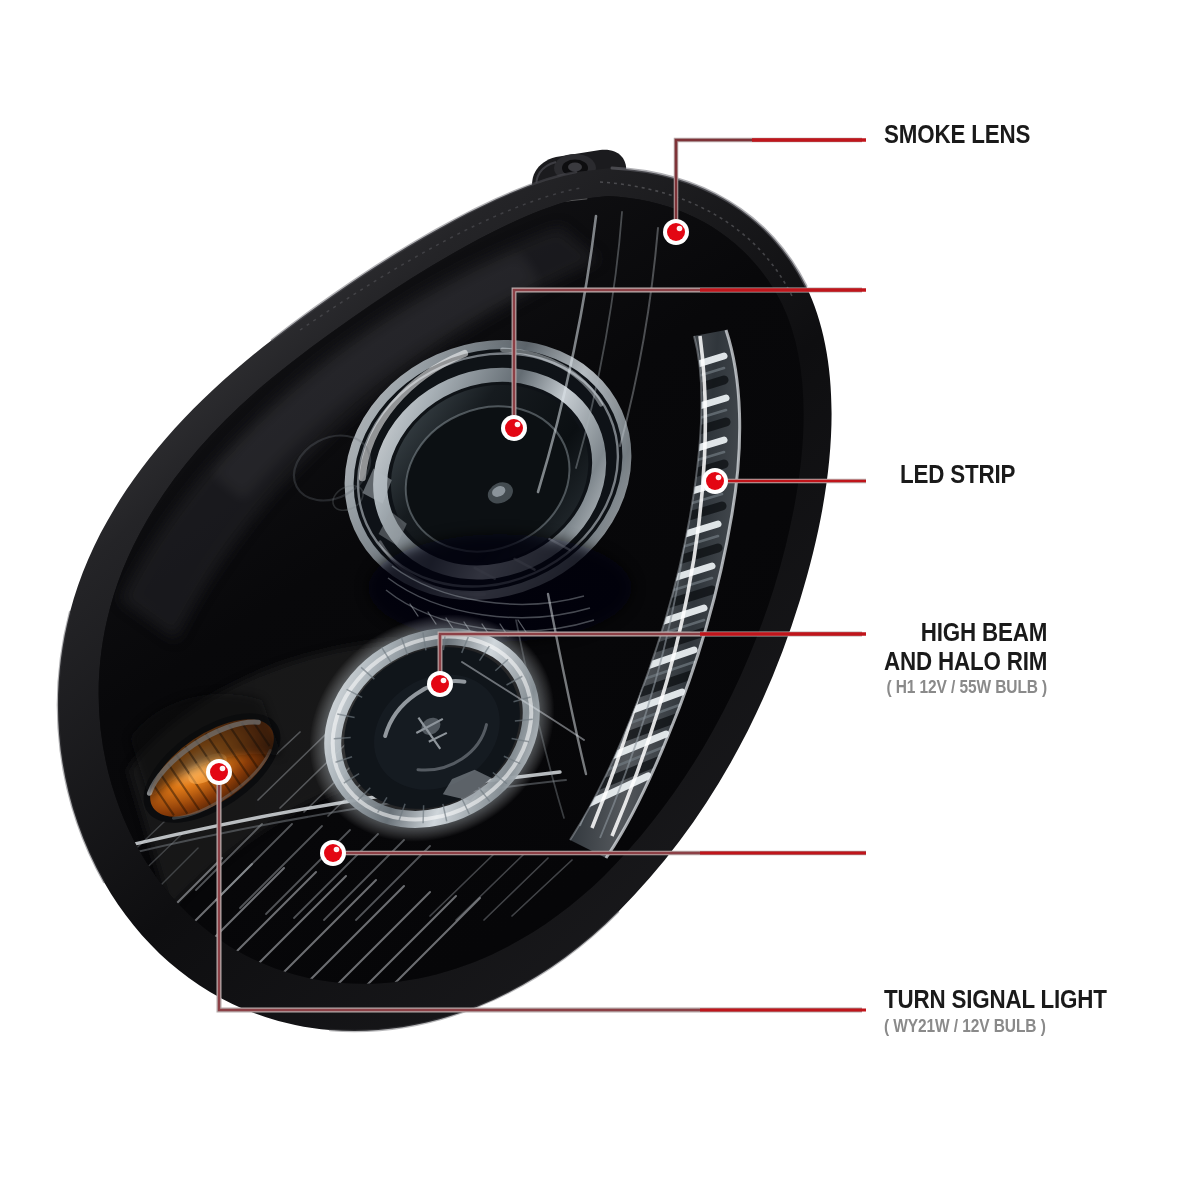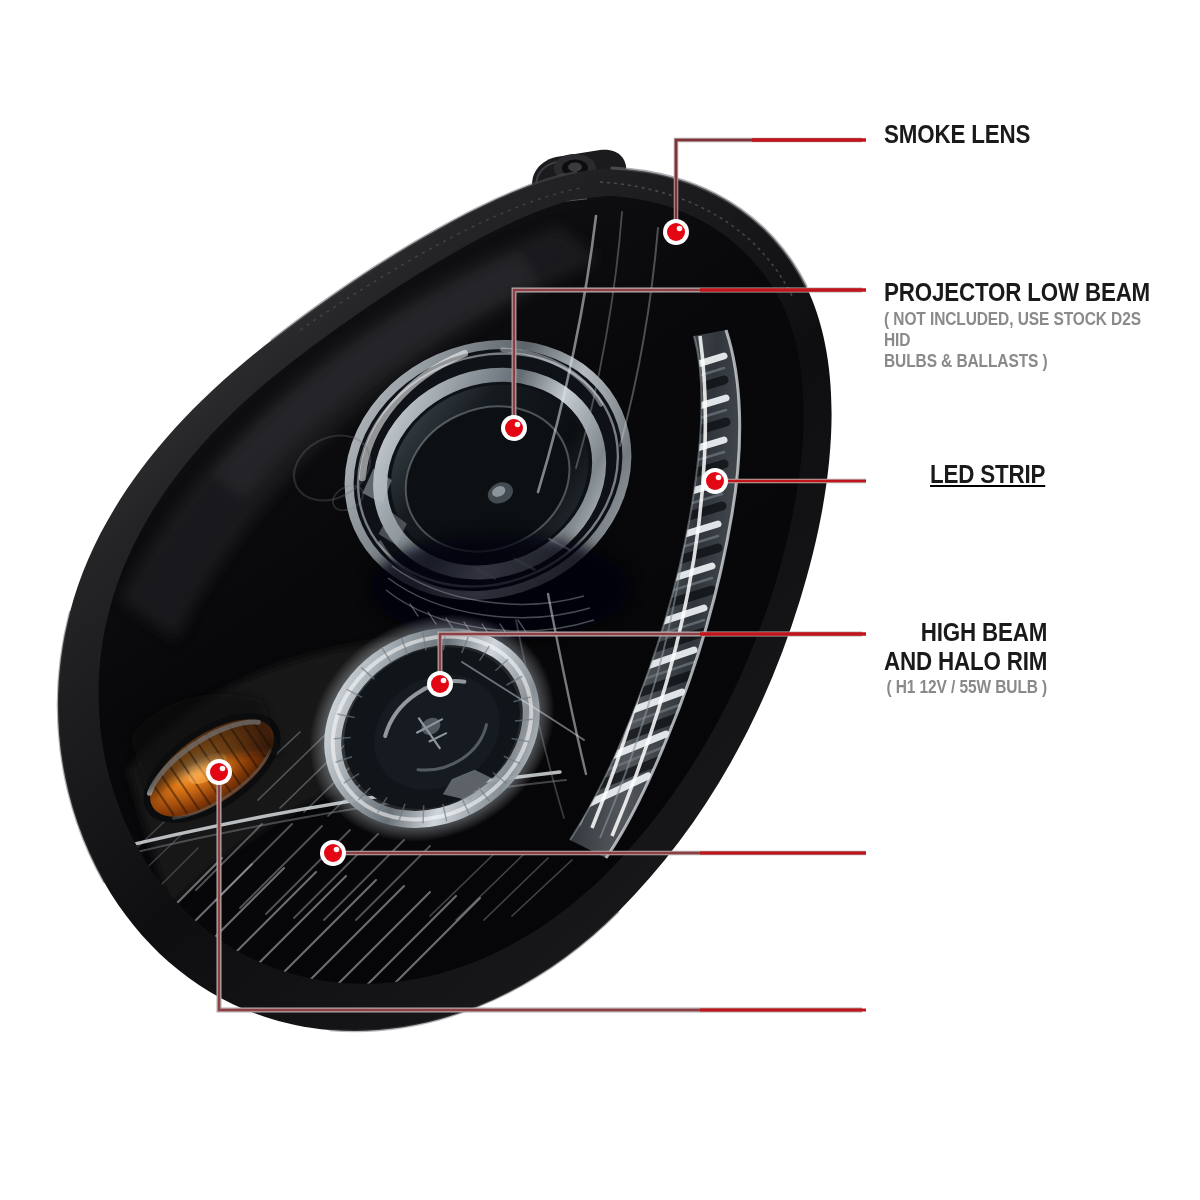--- a/index.html
+++ b/index.html
@@ -565,31 +565,30 @@
         <circle cx="219" cy="772" r="9" fill="#e30613"></circle>
         <circle cx="222.5" cy="768.5" r="2.8" fill="#ffffff" opacity="0.95"></circle>
       </g>
     </g>
   </svg>
 
   <div class="callout-label" style="left:884px; top:120px;">
     <div class="callout-title">SMOKE LENS</div>
   </div>
 
-  <div class="callout-label" style="left:884px; top:278px;">
-    <div class="callout-title">PROJECTOR LOW BEAM</div>
-    <div class="callout-sub">( NOT INCLUDED, USE  STOCK D2S HID
-BULBS &amp; BALLASTS )</div>
-  </div>
-
-  <div class="callout-label" style="left:930px; top:460px;text-decoration:underline;">
+
+  <div class="callout-label" style="left:900px; top:460px;">
     <div class="callout-title">LED STRIP</div>
   </div>
 
   <div class="callout-label" style="left:884px; top:618px;text-align:right;">
     <div class="callout-title">HIGH BEAM
 AND HALO RIM</div>
     <div class="callout-sub">( H1  12V / 55W  BULB )</div>
   </div>
 
 
+  <div class="callout-label" style="left:884px; top:985px;">
+    <div class="callout-title">TURN SIGNAL LIGHT</div>
+    <div class="callout-sub">( WY21W / 12V  BULB )</div>
+  </div>
 
 </div>
 
 </body></html>

